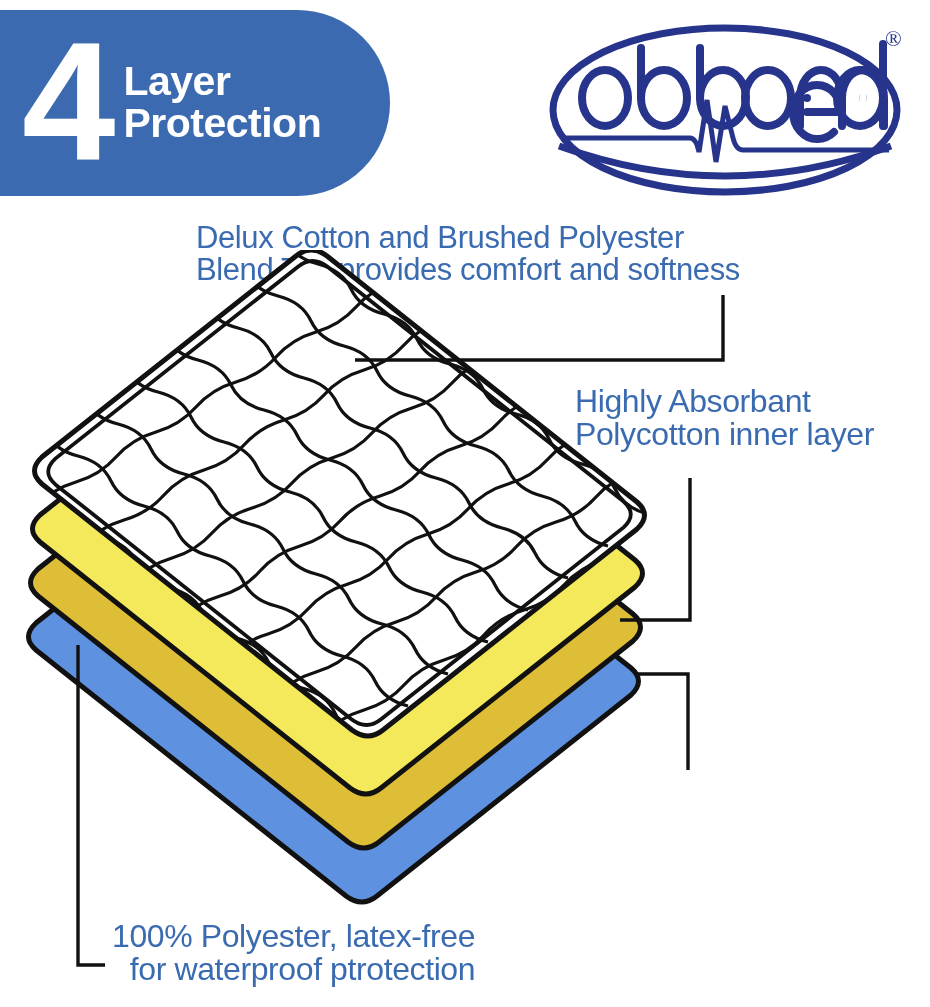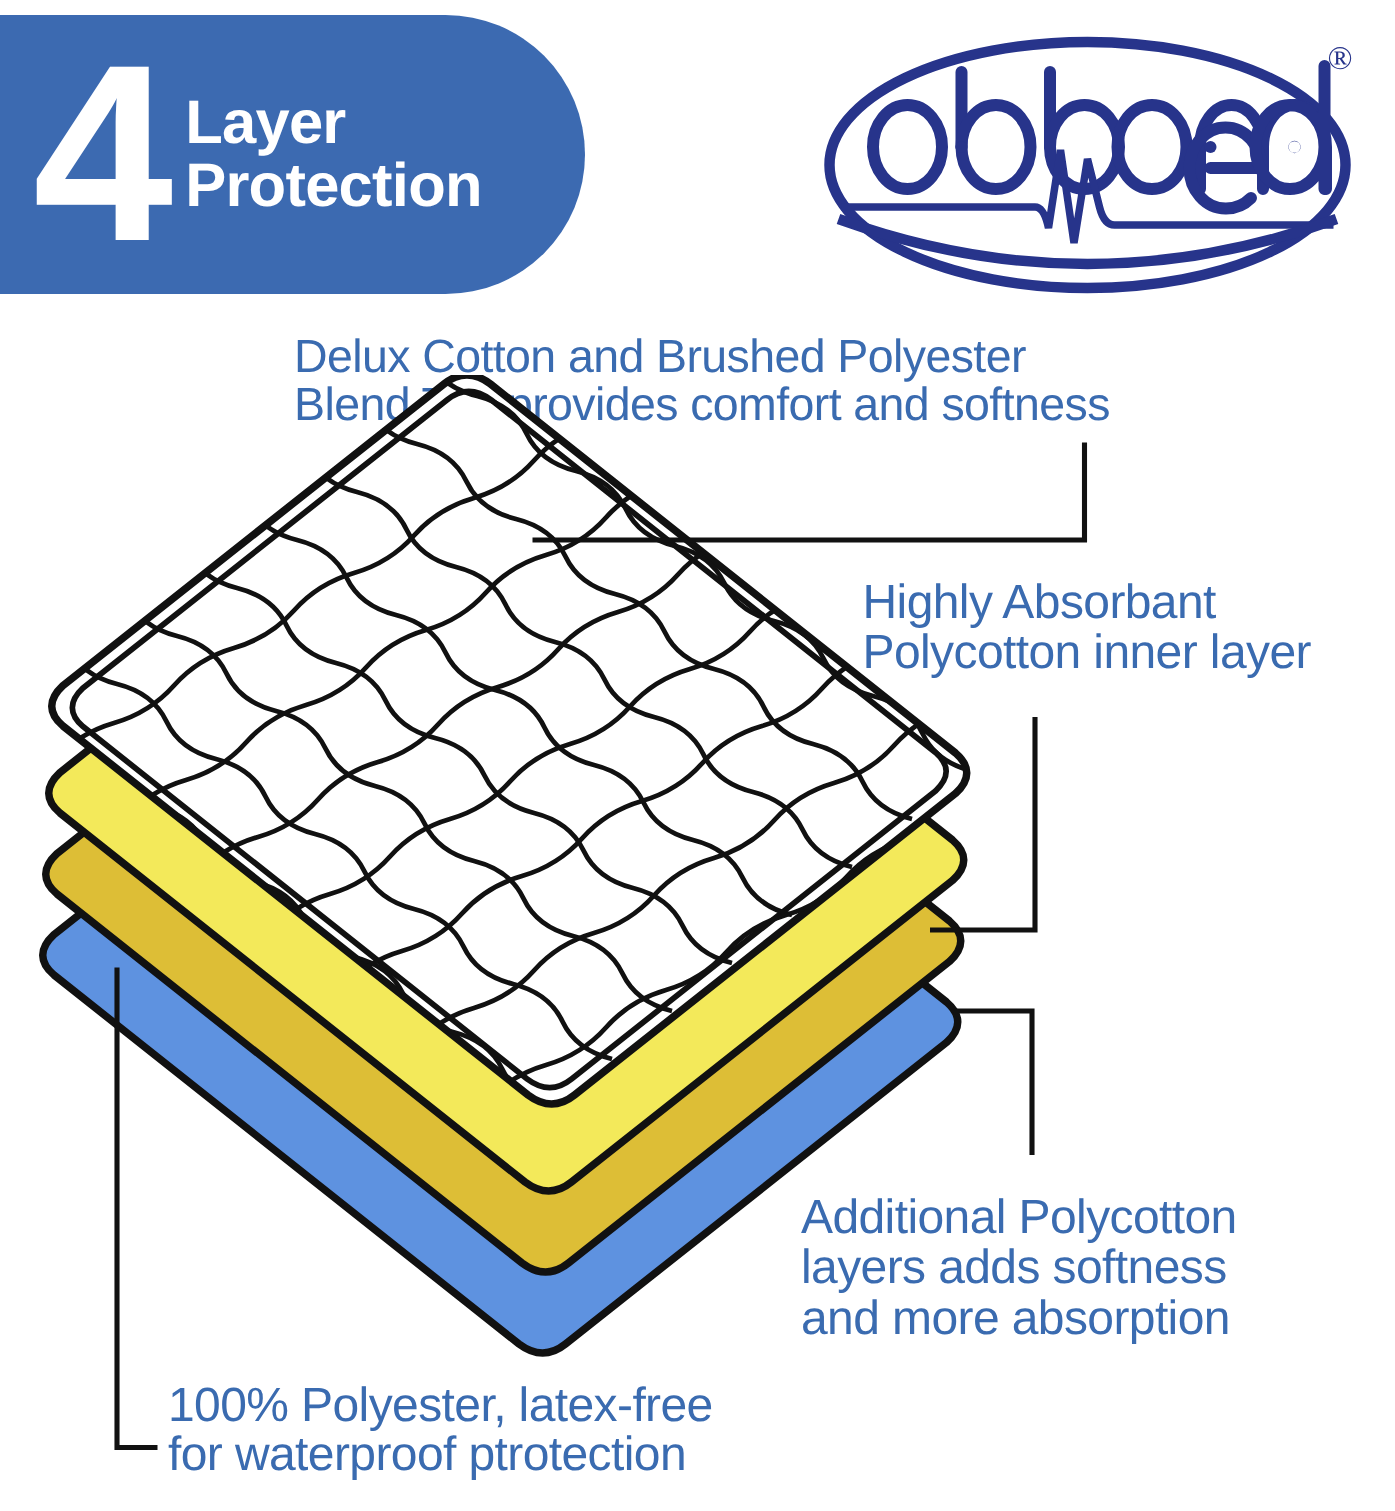--- a/index.html
+++ b/index.html
@@ -21,21 +21,21 @@
   
   #logo{position:absolute;left:545px;top:20px;width:375px;height:178px;}
 
   
   .caption{position:absolute;color:var(--ink);font-weight:normal;
            line-height:1.04;letter-spacing:-.4px;
            font-size:32px;white-space:pre-line;}
   #cap-top{left:196px;top:222px;font-size:31px;}
   #cap-inner{left:534px;top:385px;margin-left:41px;}
   #cap-extra{left:534px;top:795px;}
-  #cap-base{left:112px;top:920px;}
+  #cap-base{left:112px;top:920px;text-align:right;}
 
   
   #art{position:absolute;left:0;top:250px;width:930px;height:757px;}
 </style>
 </head>
 <body>
 
 <div id="stage" style="--brand:#3C6AB1;--ink:#3A6BB0;--navy:#27348B;">
 
   <div id="badge">
@@ -75,23 +75,20 @@
 
     <path d="M16 118 H145 q6 0 9 14 l8 -52 l9 62 l9 -56 l8 32 q3 12 10 12 H344" fill="none" stroke="#27348B" stroke-width="5"></path>
     <path d="M14 126 Q180 186 346 126" fill="none" stroke="#27348B" stroke-width="7"></path>
     <text x="340" y="26" font-size="22" fill="#27348B" font-family="Liberation Serif, serif">®</text>
   </svg>
 
   <div class="caption" id="cap-top">Delux Cotton and Brushed Polyester
 Blend Top provides comfort and softness</div>
   <div class="caption" id="cap-inner">Highly Absorbant
 Polycotton inner layer</div>
-  <div class="caption" id="cap-extra">Additional Polycotton
-layers adds softness
-and more absorption</div>
   <div class="caption" id="cap-base">100% Polyester, latex-free
 for waterproof ptrotection</div>
 
   <svg id="art" viewBox="0 0 930 757">
     <defs>
 
       <g id="slab">
         <path d="M296 6
                  Q311 -6 327 6
                  L637 252

